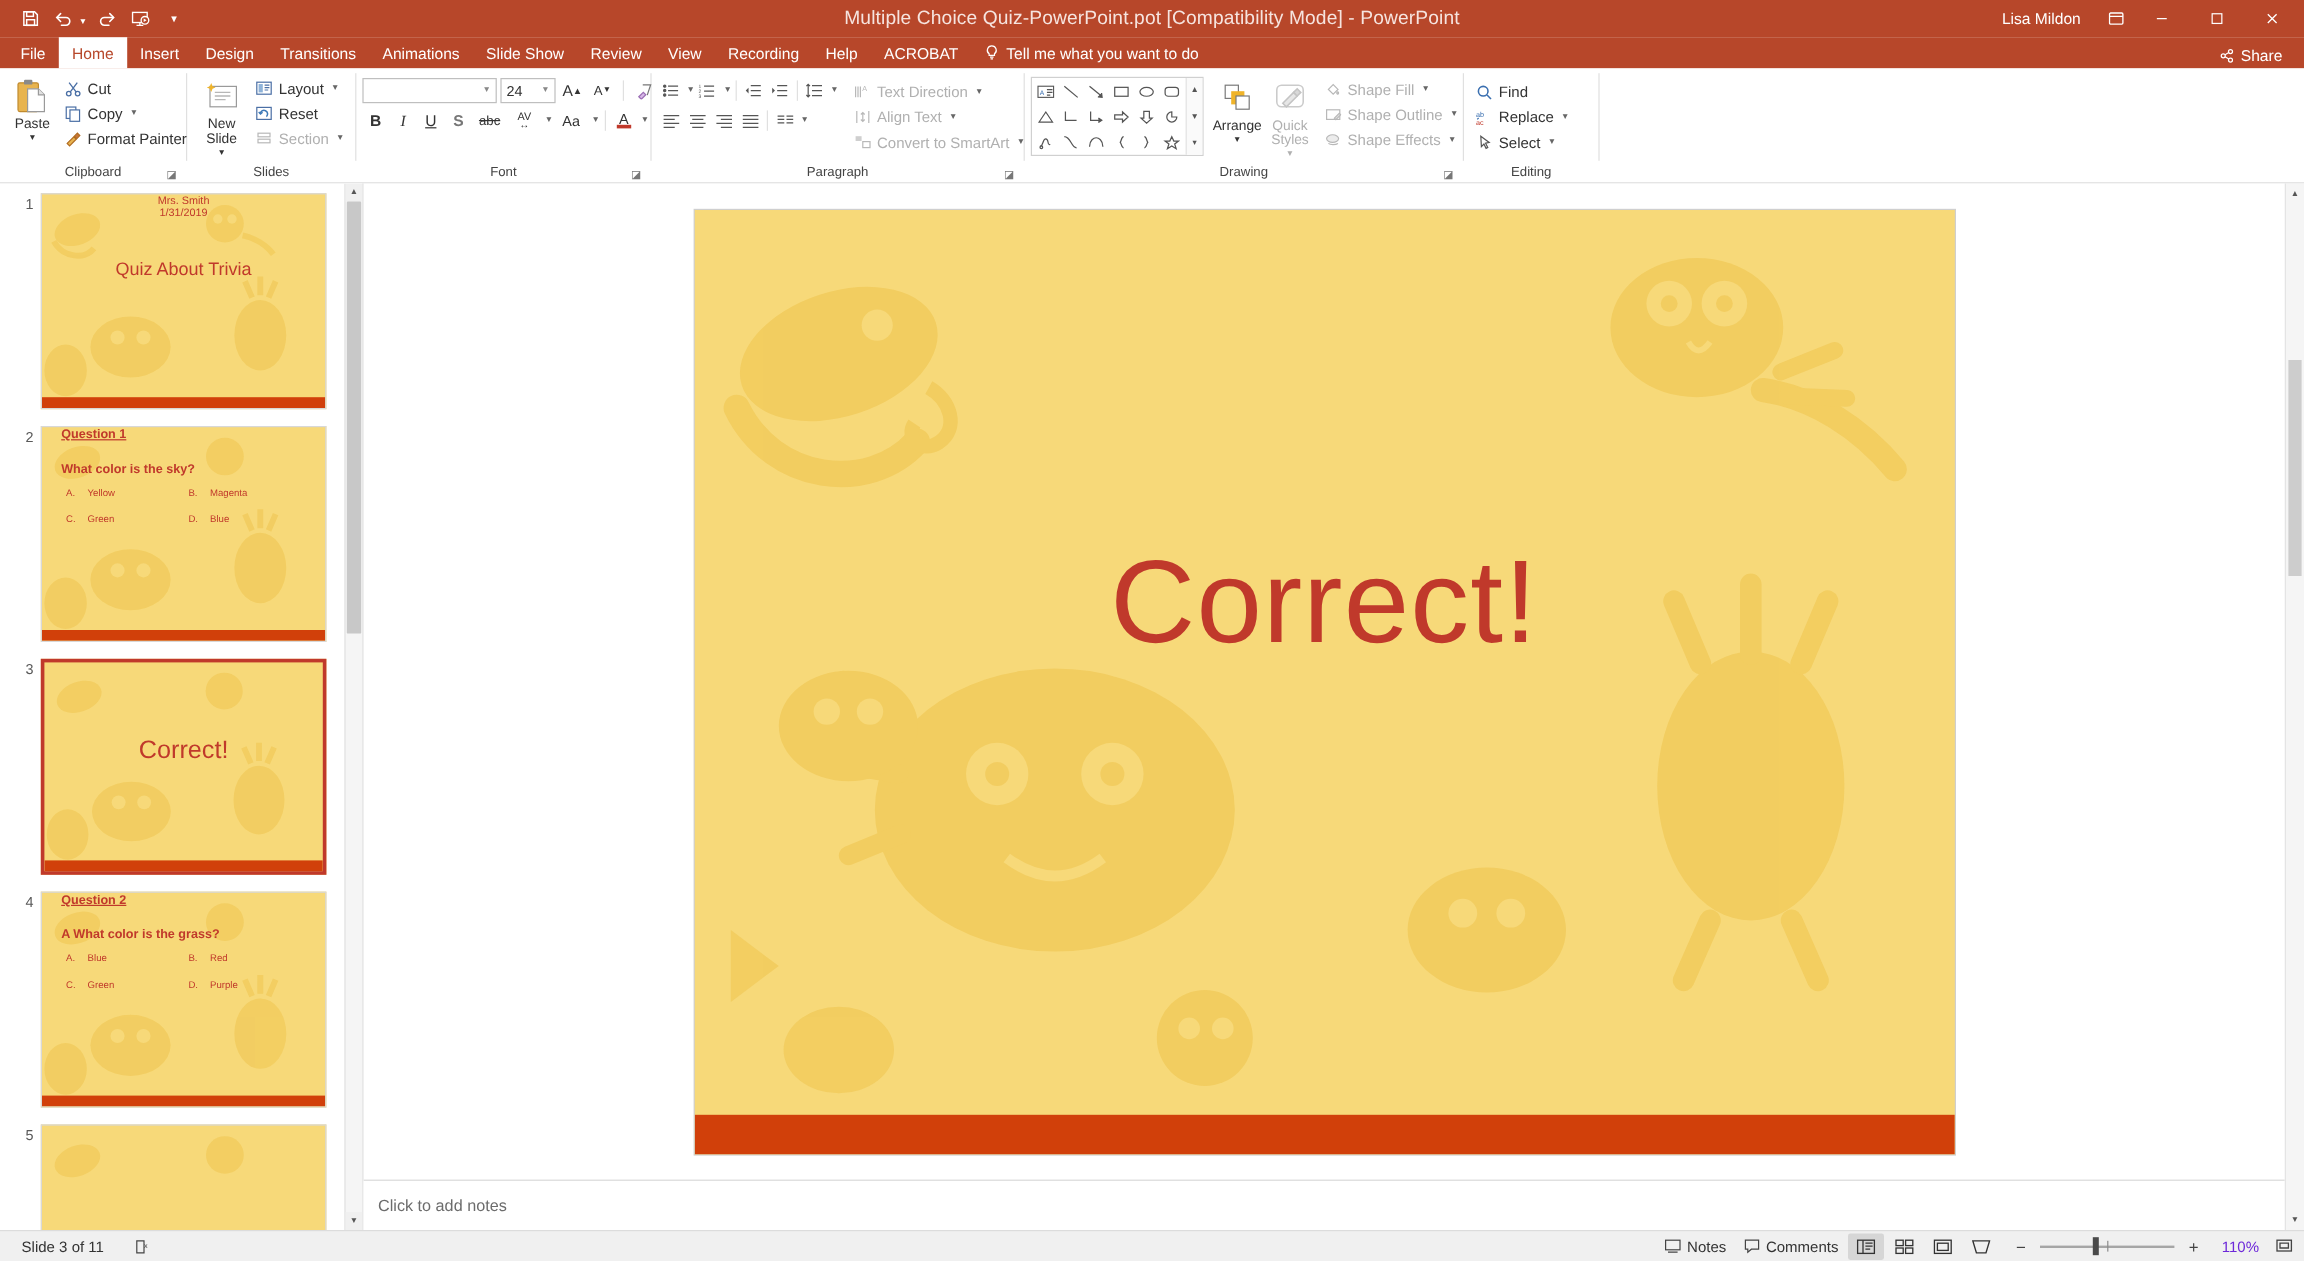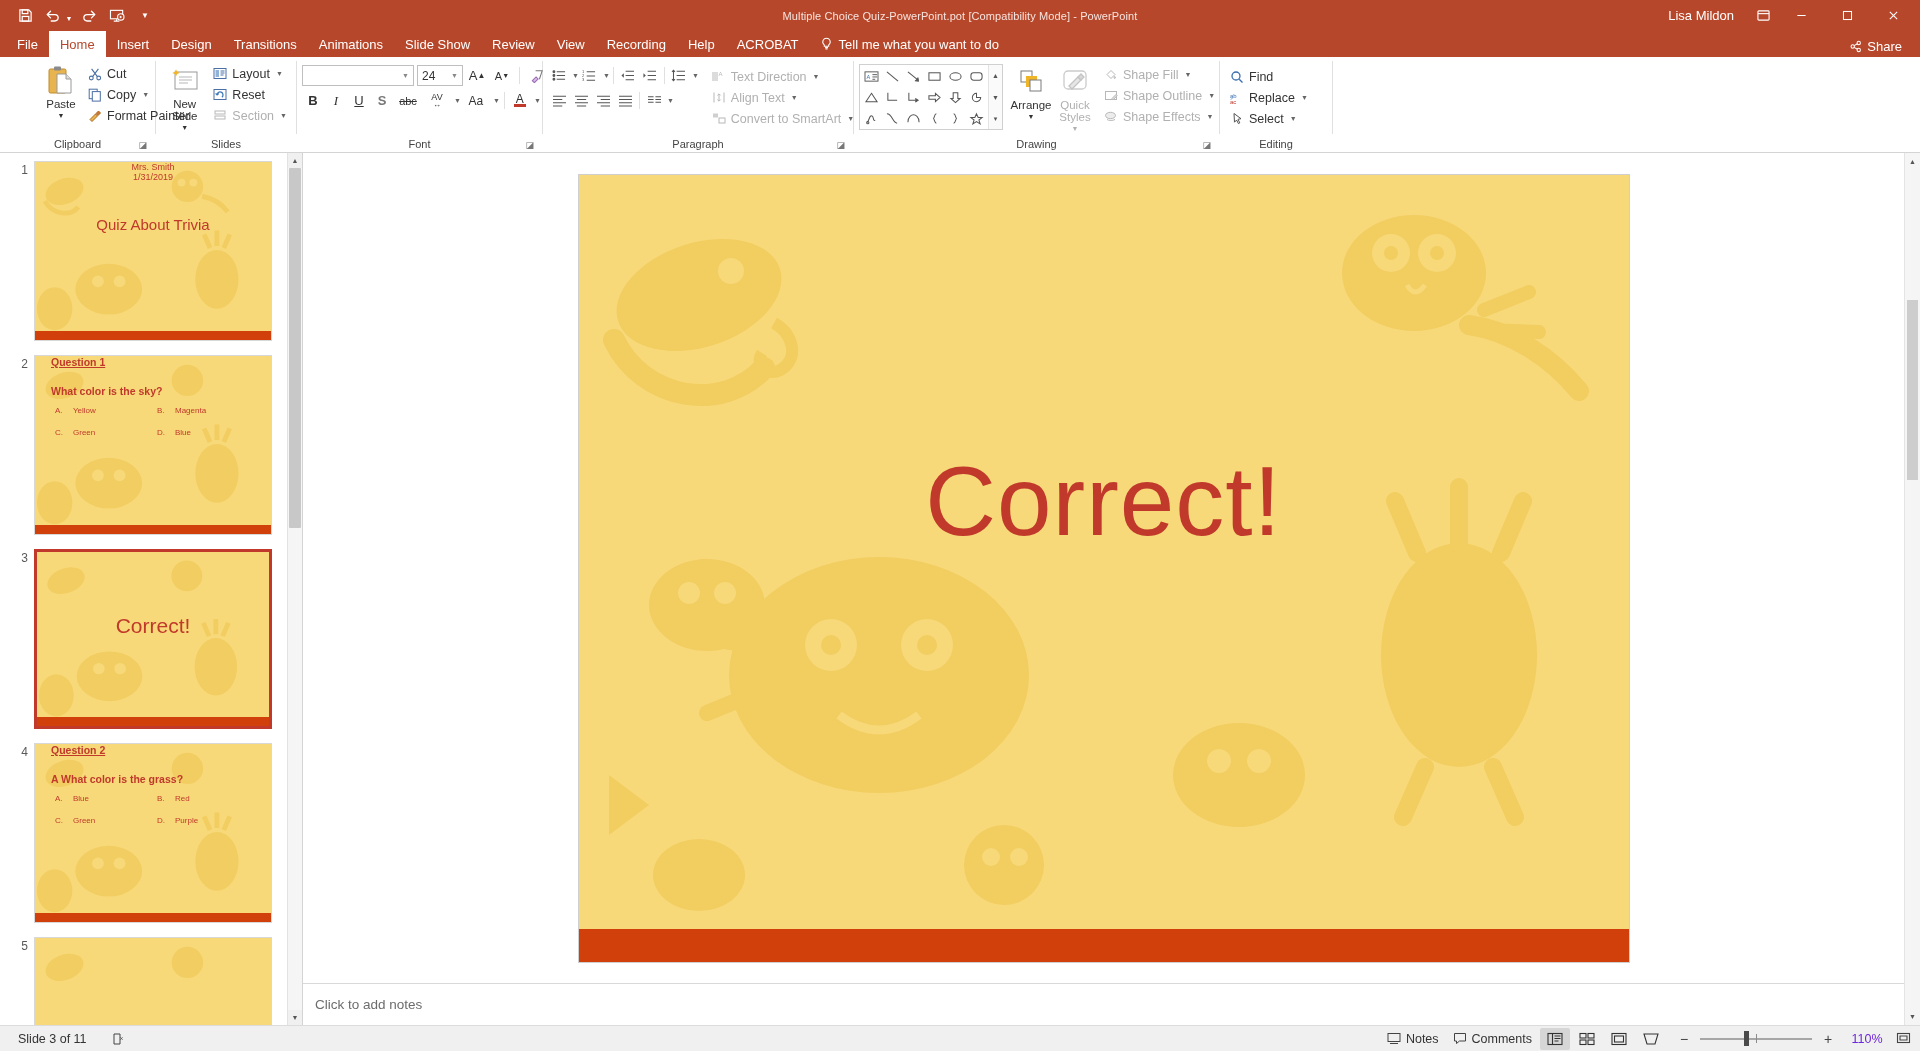--- a/index.html
+++ b/index.html
@@ -16,21 +16,21 @@
     color: #fff; flex: 0 0 31px; position: relative;
   }
   .qat { display: flex; align-items: center; gap: 2px; padding-left: 12px; }
   .qat-btn {
     width: 26px; height: 24px; display: flex; align-items: center; justify-content: center;
     color: #fff; font-size: 14px; border-radius: 2px;
   }
   .qat-caret { font-size: 7px; margin-left: -4px; width: 10px; display:flex; align-items:flex-end; justify-content:center; height:24px; padding-bottom:6px;}
   .title-text {
     position: absolute; left: 0; right: 0; text-align: center;
-    font-size: 11px; color: #f6e4df; pointer-events: none; letter-spacing: .1px;
+    font-size: 16px; color: #f6e4df; pointer-events: none; letter-spacing: .1px;
   }
   .tb-right { margin-left: auto; display: flex; align-items: center; gap: 0; padding-right: 4px; }
   .user-name { font-size: 13px; color: #fff; margin-right: 14px; white-space: nowrap; }
   .tb-icon-btn {
     width: 30px; height: 30px; display: flex; align-items: center; justify-content: center;
     color: #fff; font-size: 13px;
   }
   .win-btn { width: 46px; height: 31px; display:flex; align-items:center; justify-content:center; font-size: 12px; color:#fff;}
 
   
@@ -331,21 +331,21 @@
       </span>
       <span>Share</span>
     </div>
   </div>
 </div>
 
 <div class="ribbon">
 
   <div class="rgroup" style="width:155px;">
     <div class="rgroup-body">
-      <div class="big-btn" style="width:56px;margin-left:34px;">
+      <div class="big-btn" style="width:56px;">
         <span class="glyph">
           <svg class="i" width="30" height="32" viewBox="0 0 30 32">
             <rect x="3" y="4" width="17" height="24" rx="1.5" fill="#e8b44f" stroke="#c08a2e" stroke-width="1"></rect>
             <rect x="8" y="1.5" width="7" height="4" rx="1" fill="#8a8a8a"></rect>
             <path d="M11 9h9l5 5v14h-14z" fill="#fff" stroke="#9a9a9a" stroke-width="1"></path>
             <path d="M20 9v5h5" fill="#e0e0e0" stroke="#9a9a9a" stroke-width="1"></path>
           </svg>
         </span>
         <span class="lbl">
           <span>Paste</span><span class="caret">▼</span>

